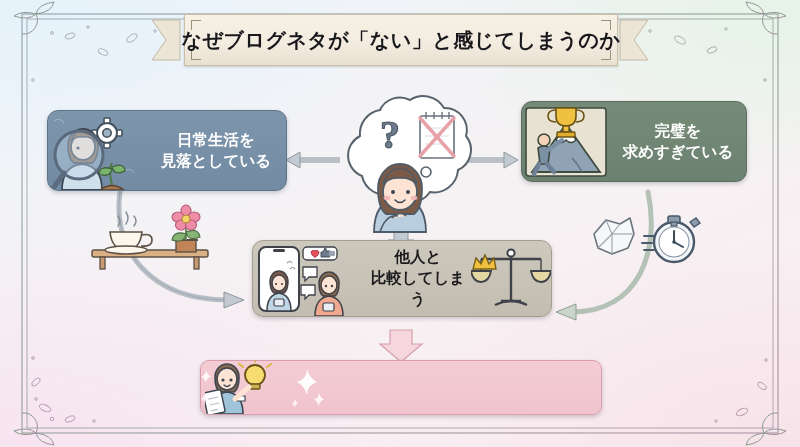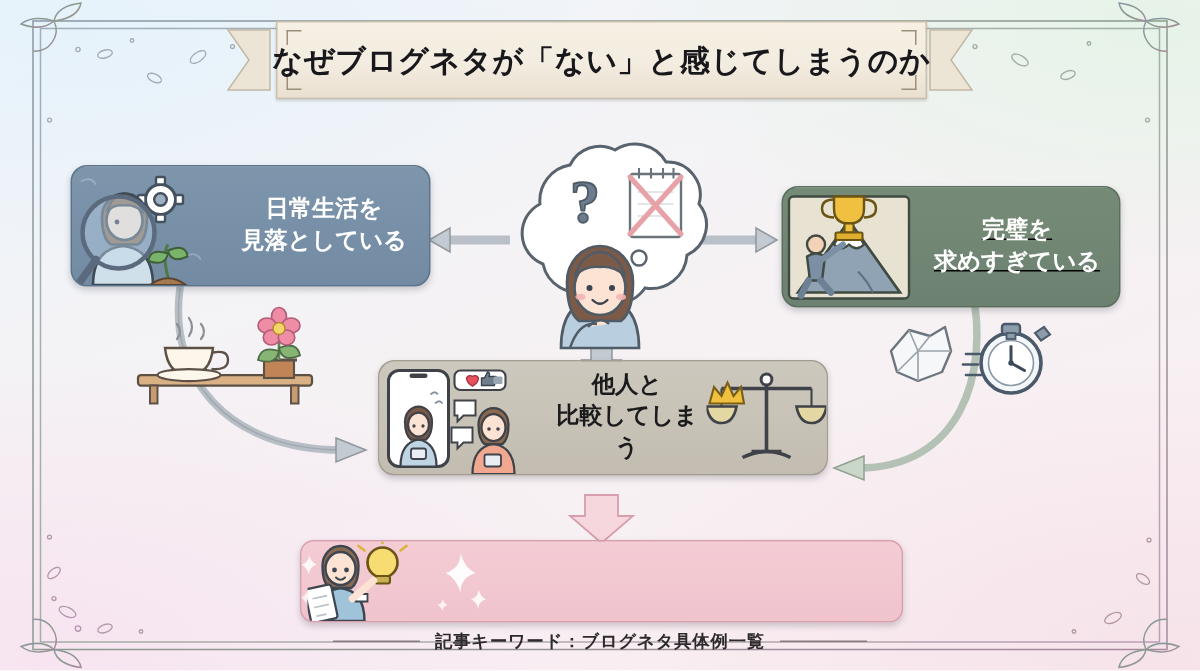--- a/index.html
+++ b/index.html
@@ -55,24 +55,23 @@
   #box-left{
     left:47px;top:110px;width:238px;height:79px;
     background:linear-gradient(180deg,#7e96ac 0%,#728ba3 100%);
     border:1px solid #5d7near;
     border:1px solid #5d7siz;
   }
   #box-left{border:1px solid #5a7governor;}
   #box-left{border:1px solid #5c7489;}
   #box-left .box-label{color:#ffffff;margin-left:12px;}
   #box-right{
-    left:521px;top:124px;width:224px;height:79px;
+    left:521px;top:101px;width:224px;height:79px;
     background:linear-gradient(180deg,#768b77 0%,#6c8170 100%);
     border:1px solid #5a6e5d;
-    text-decoration:underline;
   }
   #box-right .box-label{color:#ffffff;}
   #box-center{
     left:252px;top:240px;width:298px;height:75px;
     background:linear-gradient(180deg,#cdc8bd 0%,#c3bdb1 100%);
     border:1px solid #a49d90;
   }
   #box-center .box-label{color:#1b1b1d;}
   #box-bottom{
     left:200px;top:360px;width:400px;height:53px;
@@ -482,19 +481,14 @@
       <path d="M36 32 q1.6 5 5 6.5 q-5 1.5 -5 6.5 q-1.6 -5 -5 -6.5 q5 -1.5 5 -6.5 z" fill="#ffffff" opacity=".85"></path>
       <path d="M12 38 q1 3.4 3.4 4.4 q-3.4 1 -3.4 4.4 q-1 -3.4 -3.4 -4.4 q3.4 -1 3.4 -4.4 z" fill="#ffffff" opacity=".75"></path>
     </svg>
   </div>
 
   <svg style="position:absolute;left:196px;top:360px;pointer-events:none" width="40" height="53" viewBox="0 0 40 53">
     <path d="M10 10 q1.6 5 5 6.5 q-5 1.5 -5 6.5 q-1.6 -5 -5 -6.5 q5 -1.5 5 -6.5 z" fill="#ffffff" opacity=".85"></path>
     <path d="M8 34 q1 3.4 3.4 4.4 q-3.4 1 -3.4 4.4 q-1 -3.4 -3.4 -4.4 q3.4 -1 3.4 -4.4 z" fill="#ffffff" opacity=".7"></path>
   </svg>
 
-  <div class="footer">
-    <span class="footer-rule"></span>
-    <span class="footer-text">記事キーワード：ブログネタ具体例一覧</span>
-    <span class="footer-rule"></span>
-  </div>
 
 </div>
 
 </body></html>

